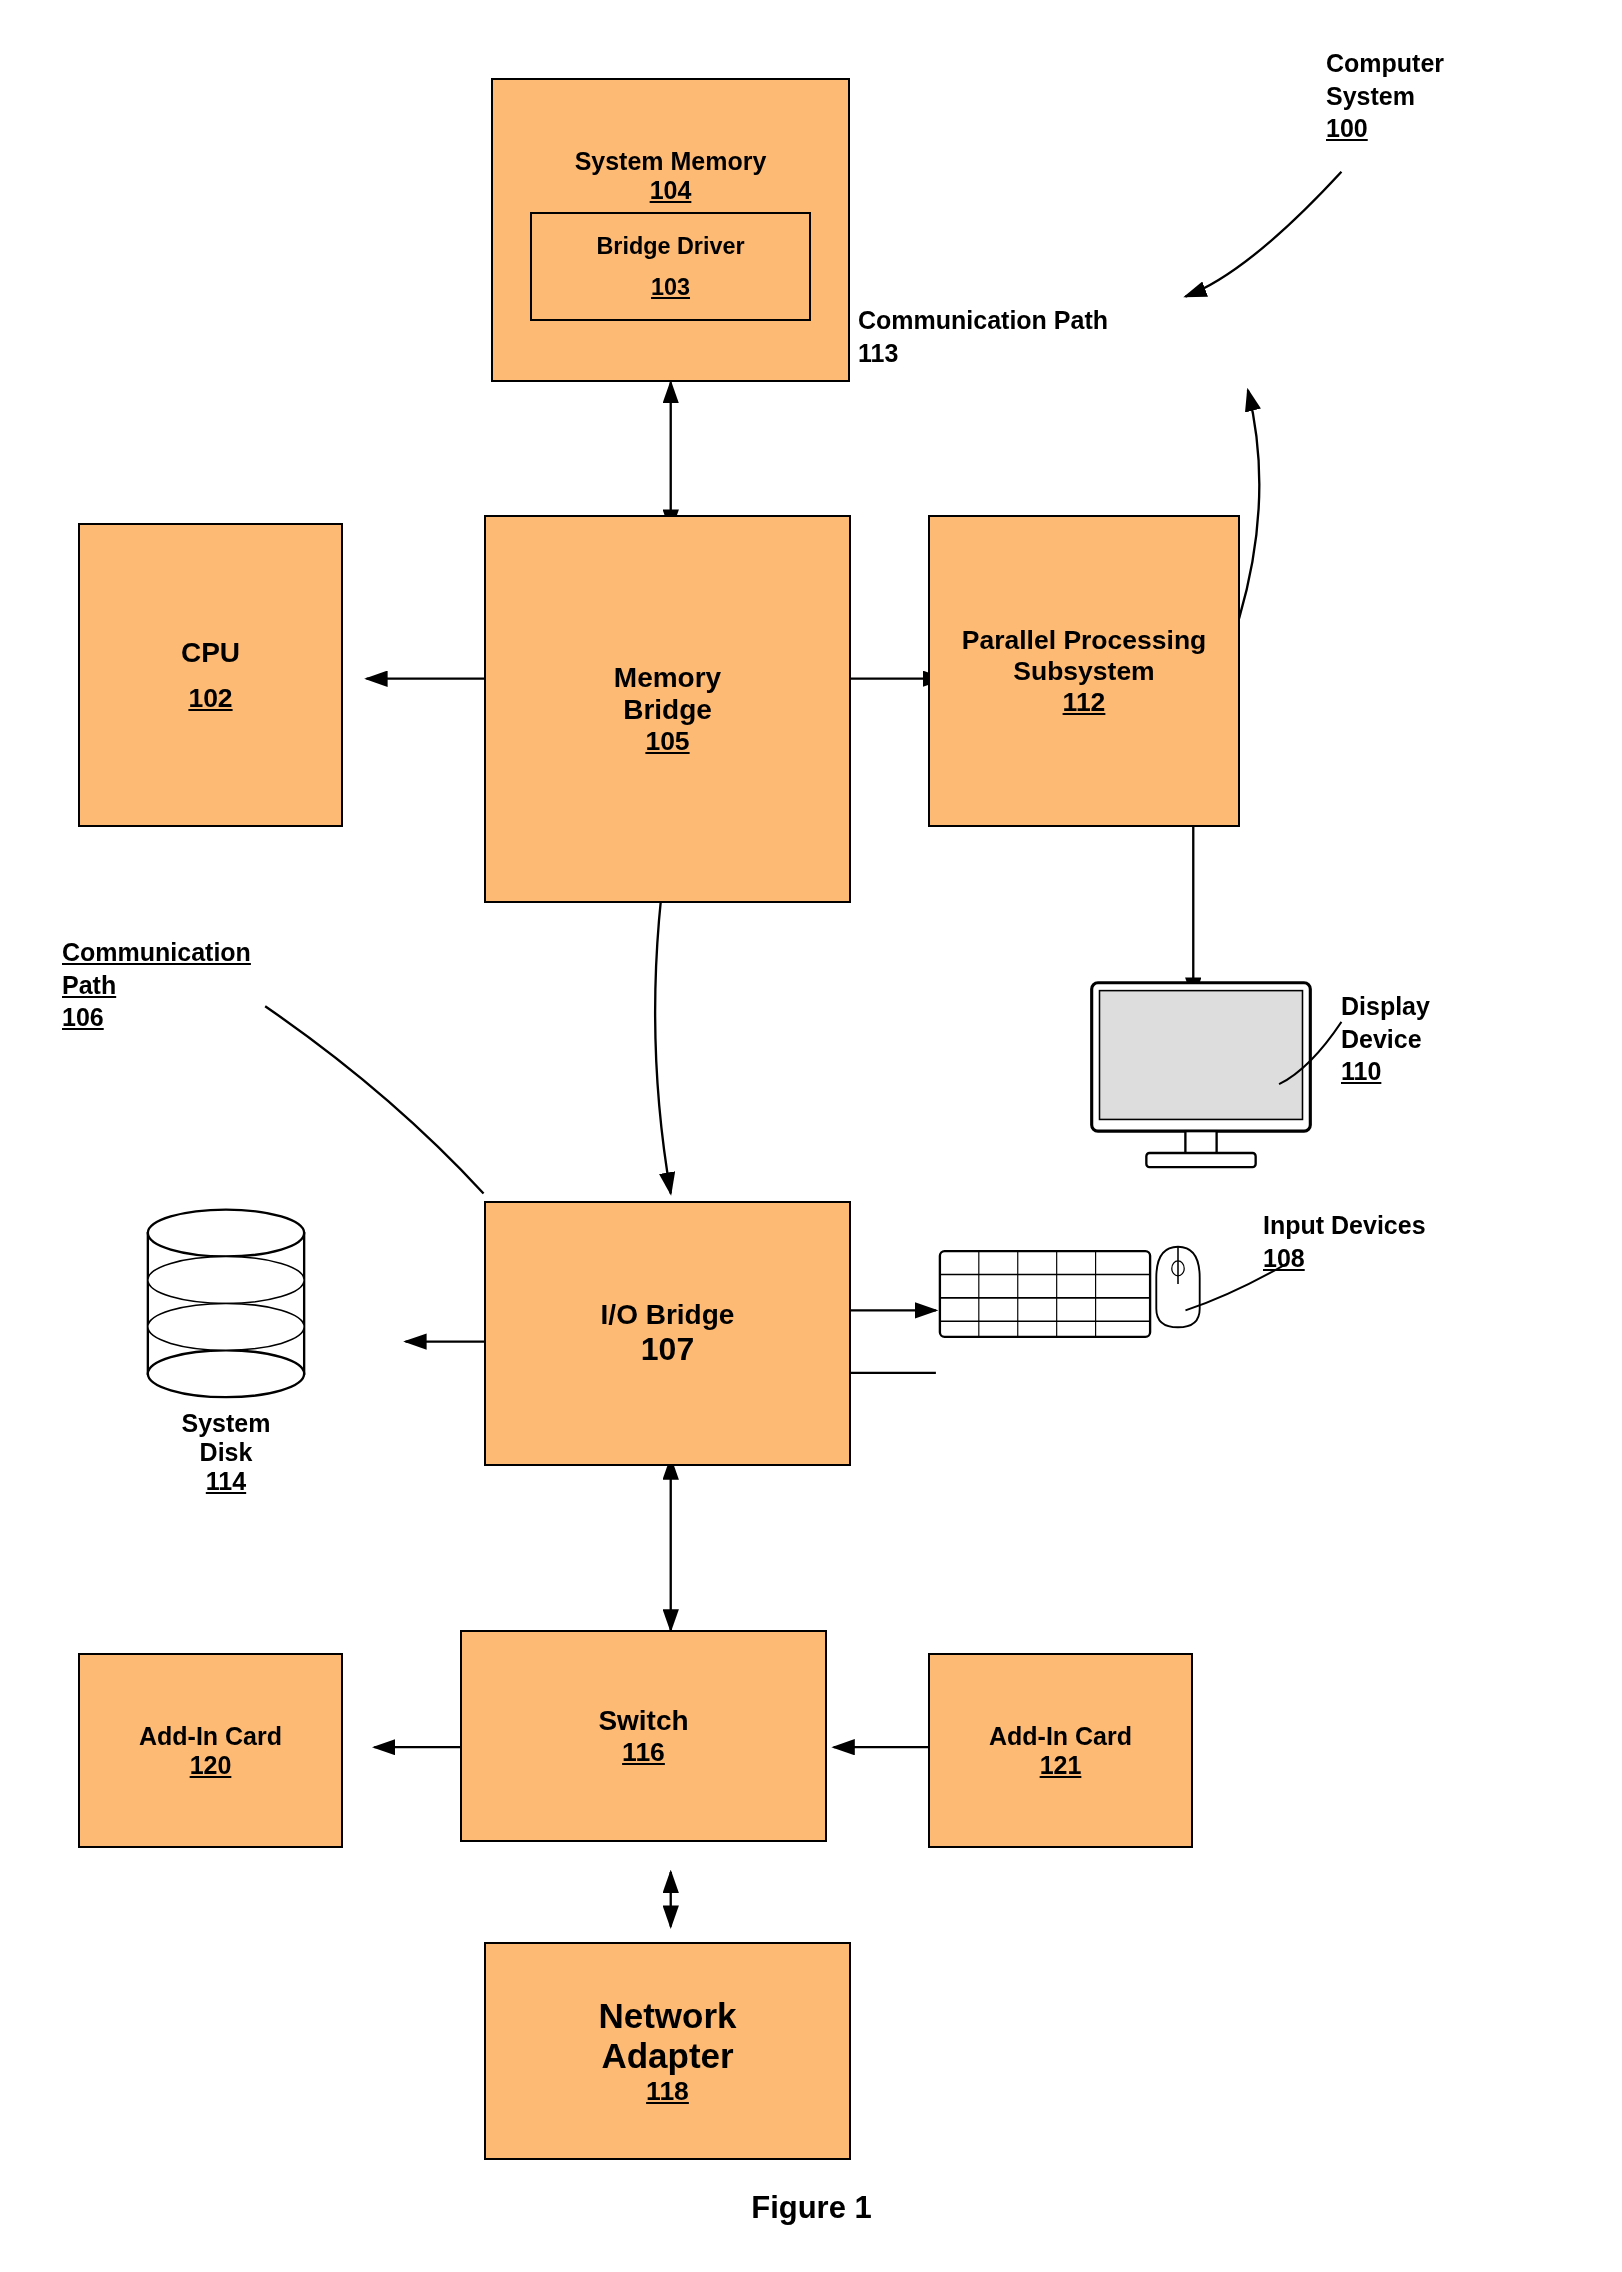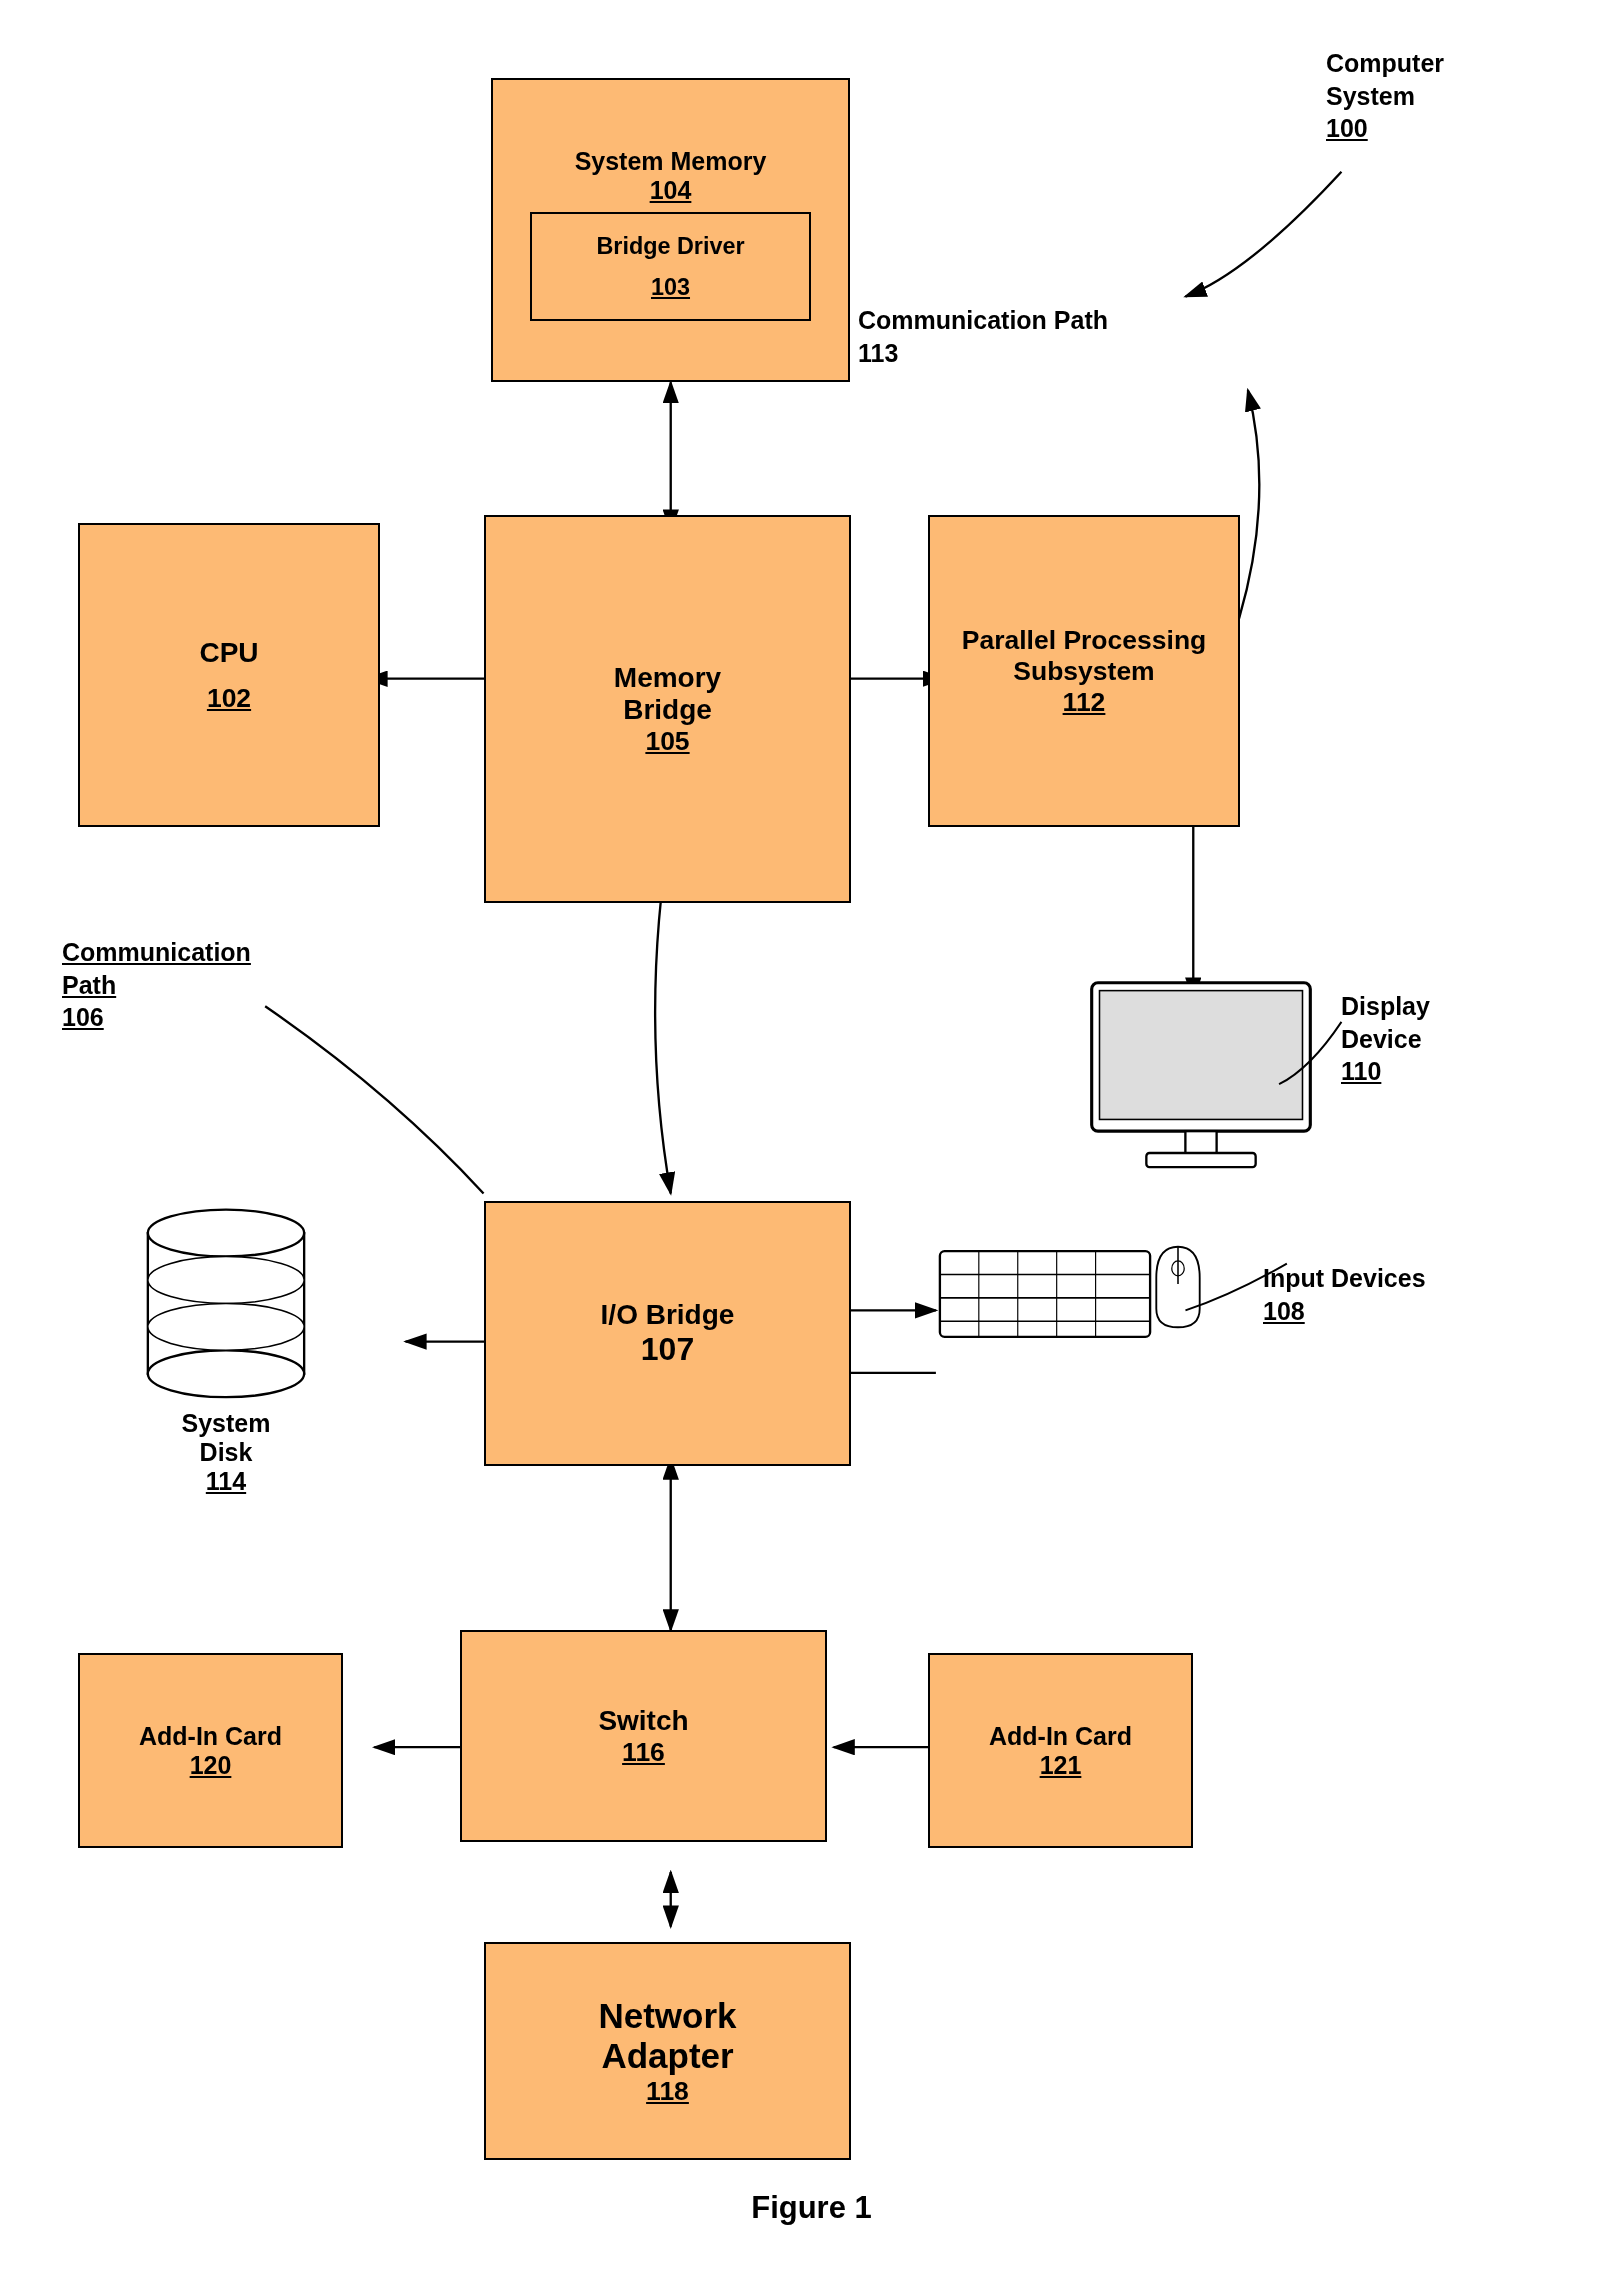--- a/index.html
+++ b/index.html
@@ -113,21 +113,21 @@
       <span style="font-size:25px;font-weight:bold;text-decoration:underline;">104</span>
     </div>
 
     <div class="box" style="position:relative; left:0; top:0; width: 281px; height: 109px; margin-top: 0px;">
       <span style="font-size:23.4px;font-weight:bold;">Bridge Driver</span>
         <br>
       <span style="font-size:23.4px;font-weight:bold;text-decoration:underline;">103</span>
     </div>
   </div>
 
-  <div class="box" style="left: 78px; top: 523px; width: 302px; height: 304px;">
+  <div class="box" style="left: 78px; top: 523px; width: 265px; height: 304px;">
     <span style="font-size:28px;font-weight:bold;">CPU</span>
       <br>
     <span style="font-size:26.5px;font-weight:bold;text-decoration:underline;">102</span>
   </div>
 
   <div class="box" style="left: 484px; top: 515px; width: 367px; height: 388px;">
     <span style="font-size:28px;font-weight:bold;">Memory<br>Bridge</span>
     <span style="font-size:26.5px;font-weight:bold;text-decoration:underline;">105</span>
   </div>
 
@@ -188,21 +188,21 @@
       <line x1="205" y1="5" x2="205" y2="35" stroke="#000" stroke-width="1.5"></line>
     </svg>
 
     <svg viewBox="0 0 100 150" width="62" height="94" style="position:absolute; left:211px; top:15.6px;">
       <path d="M 15 60 Q 15 10 50 10 Q 85 10 85 60 L 85 110 Q 85 140 50 140 Q 15 140 15 110 Z" fill="white" stroke="#000" stroke-width="3"></path>
       <line x1="50" y1="10" x2="50" y2="70" stroke="#000" stroke-width="2.5"></line>
       <ellipse cx="50" cy="45" rx="10" ry="12" fill="none" stroke="#000" stroke-width="2"></ellipse>
     </svg>
   </div>
 
-  <div class="annotation" style="left: 1263px; top: 1262px; font-size:25px; font-weight:bold;">
+  <div class="annotation" style="left: 1263px; top: 1209px; font-size:25px; font-weight:bold;">
     <span>Input Devices</span><br>
     <span style="text-decoration:underline; font-size:25px; font-weight:bold;">108</span>
   </div>
   <svg style="position:absolute;top:0;left:0;width:1623px;height:2273px;pointer-events:none;" viewBox="0 0 2081 2914" width="1623" height="2273">
     <path d="M 1650 1620 Q 1580 1660 1520 1680" stroke="#000" stroke-width="2.5" fill="none"></path>
   </svg>
 
   <div class="box" style="left: 484px; top: 1201px; width: 367px; height: 265px;">
     <span style="font-size:28px;font-weight:bold;">I/O Bridge</span>
     <span style="font-size:32px;font-weight:bold;">107</span>

